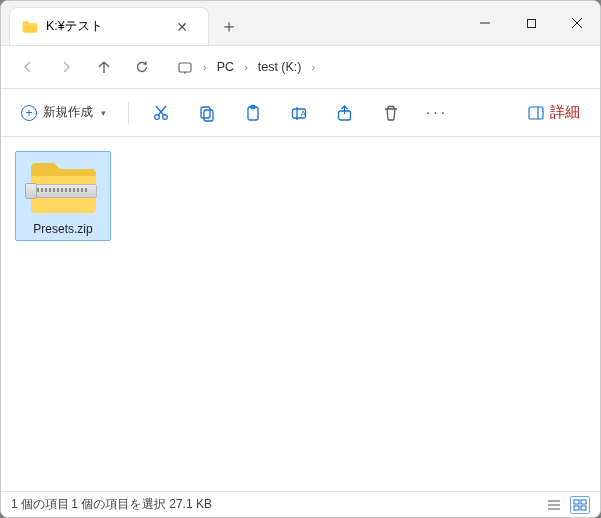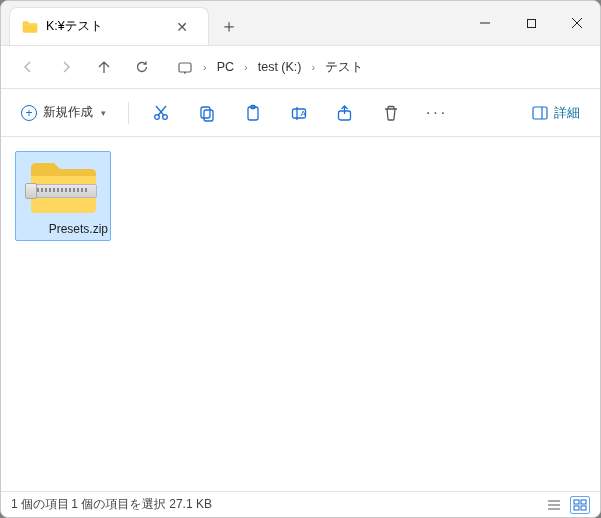--- a/index.html
+++ b/index.html
@@ -32,23 +32,23 @@
   .search{width:130px;height:30px;border:1px solid transparent;background:transparent;padding:0 6px;
     font-size:12.5px;color:#777;display:flex;align-items:center;border-radius:3px;}
   .toolbar{height:48px;background:#fff;display:flex;align-items:center;padding:0 12px;gap:10px;border-bottom:1px solid var(--border);}
   .newbtn{display:flex;align-items:center;gap:6px;font-size:12.5px;color:#333;padding:5px 8px;border-radius:4px;}
   .plus-circle{width:16px;height:16px;border:1.4px solid var(--accent);border-radius:50%;display:flex;
     align-items:center;justify-content:center;color:var(--accent);font-size:12px;line-height:1;}
   .sep{width:1px;height:22px;background:#e0e0e0;margin:0 4px;}
   .tbtn{width:36px;height:32px;display:flex;align-items:center;justify-content:center;border-radius:4px;color:var(--accent);}
   .tbtn.muted{color:#555;}
   .spacer{flex:1;}
-  .details{display:flex;align-items:center;gap:6px;font-size:13px;color:#0369a1;padding:5px 8px;border-radius:4px;}
+  .details{display:flex;align-items:center;gap:6px;font-size:15px;color:#b91c1c;padding:5px 8px;border-radius:4px;}
   .content{flex:1;background:#fff;overflow:auto;padding:14px;}
-  .item{width:96px;text-align:right;font-size:12px;color:#222;}
+  .item{width:96px;text-align:center;font-size:12px;color:#222;}
   .item.selected{background:var(--select);border:1px solid var(--select-border);border-radius:2px;padding:6px 2px 4px;}
   .zipicon{width:72px;height:58px;margin:0 auto 6px;position:relative;}
   .zipicon .folderback{position:absolute;inset:0;}
   .zipicon .zipper{position:absolute;left:2px;right:2px;top:26px;height:14px;
     background:linear-gradient(#e8e8e8,#cfcfcf);border:1px solid #b8b8b8;border-radius:2px;}
   .zipicon .teeth{position:absolute;left:6px;right:10px;top:30px;height:4px;
     background:repeating-linear-gradient(90deg,#8a8a8a 0 2px,transparent 2px 4px);}
   .zipicon .pull{position:absolute;left:-2px;top:25px;width:12px;height:16px;
     background:linear-gradient(#eee,#ccc);border:1px solid #aaa;border-radius:2px;}
   .statusbar{height:26px;background:#fff;border-top:1px solid var(--border);
@@ -122,21 +122,20 @@
         <svg width="16" height="14">
             <rect x="2" y="3" width="12" height="9" rx="1.5" fill="none" stroke="#666" stroke-width="1.2"></rect>
             <rect x="7" y="12" width="2" height="1.5" fill="#666"></rect>
           </svg>
       </span>
       <span class="chev">›</span>
       <span class="bc">PC</span>
       <span class="chev">›</span>
       <span class="bc">test (K:)</span>
       <span class="chev">›</span>
-      <span class="bc">テスト</span>
     </div>
   </div>
 
   <div class="toolbar">
     <div class="newbtn">
       <span class="plus-circle">+</span>
       <span>新規作成</span>
       <span class="caret">▾</span>
     </div>
     <div class="sep"></div>

